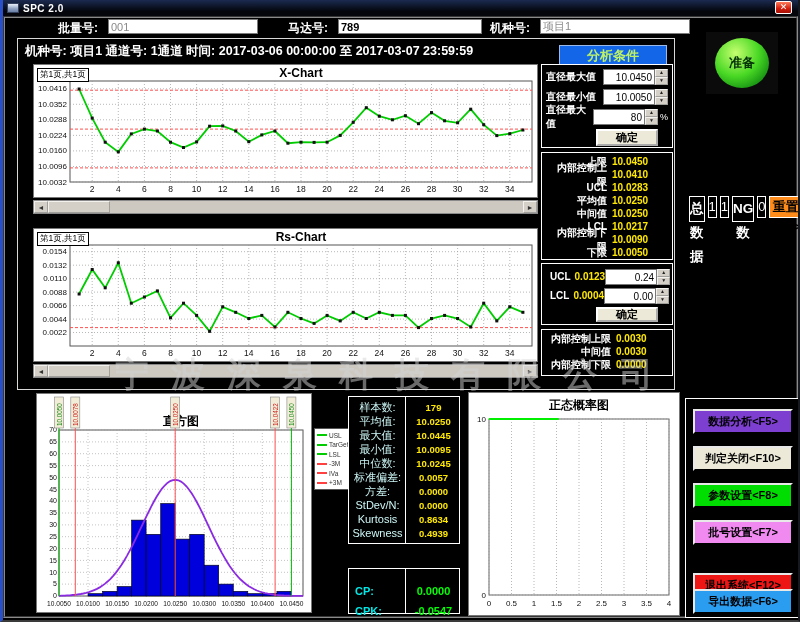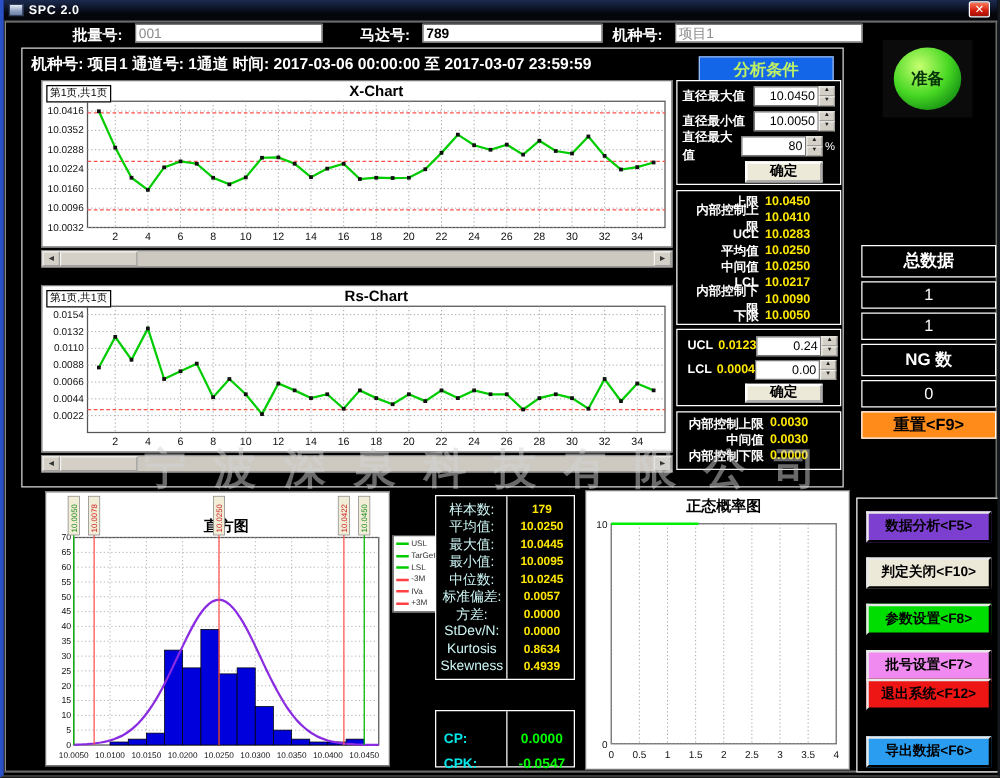--- a/index.html
+++ b/index.html
@@ -394,21 +394,21 @@
        <span class="plabel">中间值</span>
        <span class="pvalue">0.0030</span>
       </div>
       <div class="prow">
        <span class="plabel">内部控制下限</span>
        <span class="pvalue">0.0000</span>
       </div>
     </div>
 </div>
 
-<div class="abs" style="left:686px;top:196px;width:108px;display:flex;flex-direction:column;gap:3px">
+<div class="abs" style="left:686px;top:196px;width:108px;display:flex;gap:3px">
   <div class="cell hd">总数据</div>
   <div class="cell vl">1</div>
   <div class="cell vl">1</div>
   <div class="cell hd">NG 数</div>
   <div class="cell vl">0</div>
   <div class="reset">重置&lt;F9&gt;</div>
 </div>
 
 <div class="page chartbox abs" style="left:33px;top:393px;width:276px;height:220px">
   <div><svg width="274" height="218" xmlns="http://www.w3.org/2000/svg">
@@ -587,17 +587,17 @@
         <line x1="20.0" y1="26.0" x2="89.8" y2="26.0" stroke="#00ee00" stroke-width="2"></line>
         <text x="110" y="16" font-size="12" font-weight="bold" text-anchor="middle" fill="#000" font-family="DejaVu Serif,serif">正态概率图</text>
       </svg></div>
 </div>
 
 <div class="actionbox abs">
   <button class="abtn" style="top: 10px; background: rgb(125, 63, 208);">数据分析&lt;F5&gt;</button>
   <button class="abtn" style="top: 47px; background: rgb(236, 233, 216);">判定关闭&lt;F10&gt;</button>
   <button class="abtn" style="top: 84px; background: rgb(0, 221, 0);">参数设置&lt;F8&gt;</button>
   <button class="abtn" style="top: 121px; background: rgb(240, 138, 240);">批号设置&lt;F7&gt;</button>
-  <button class="abtn" style="top: 144px; background: rgb(238, 21, 21);">退出系统&lt;F12&gt;</button>
+  <button class="abtn" style="top: 174px; background: rgb(238, 21, 21);">退出系统&lt;F12&gt;</button>
   <button class="abtn" style="top: 190px; background: rgb(42, 157, 240);">导出数据&lt;F6&gt;</button>
 </div>
 
 <div class="watermark abs">宁波深泉科技有限公司</div>
 
 </body></html>

